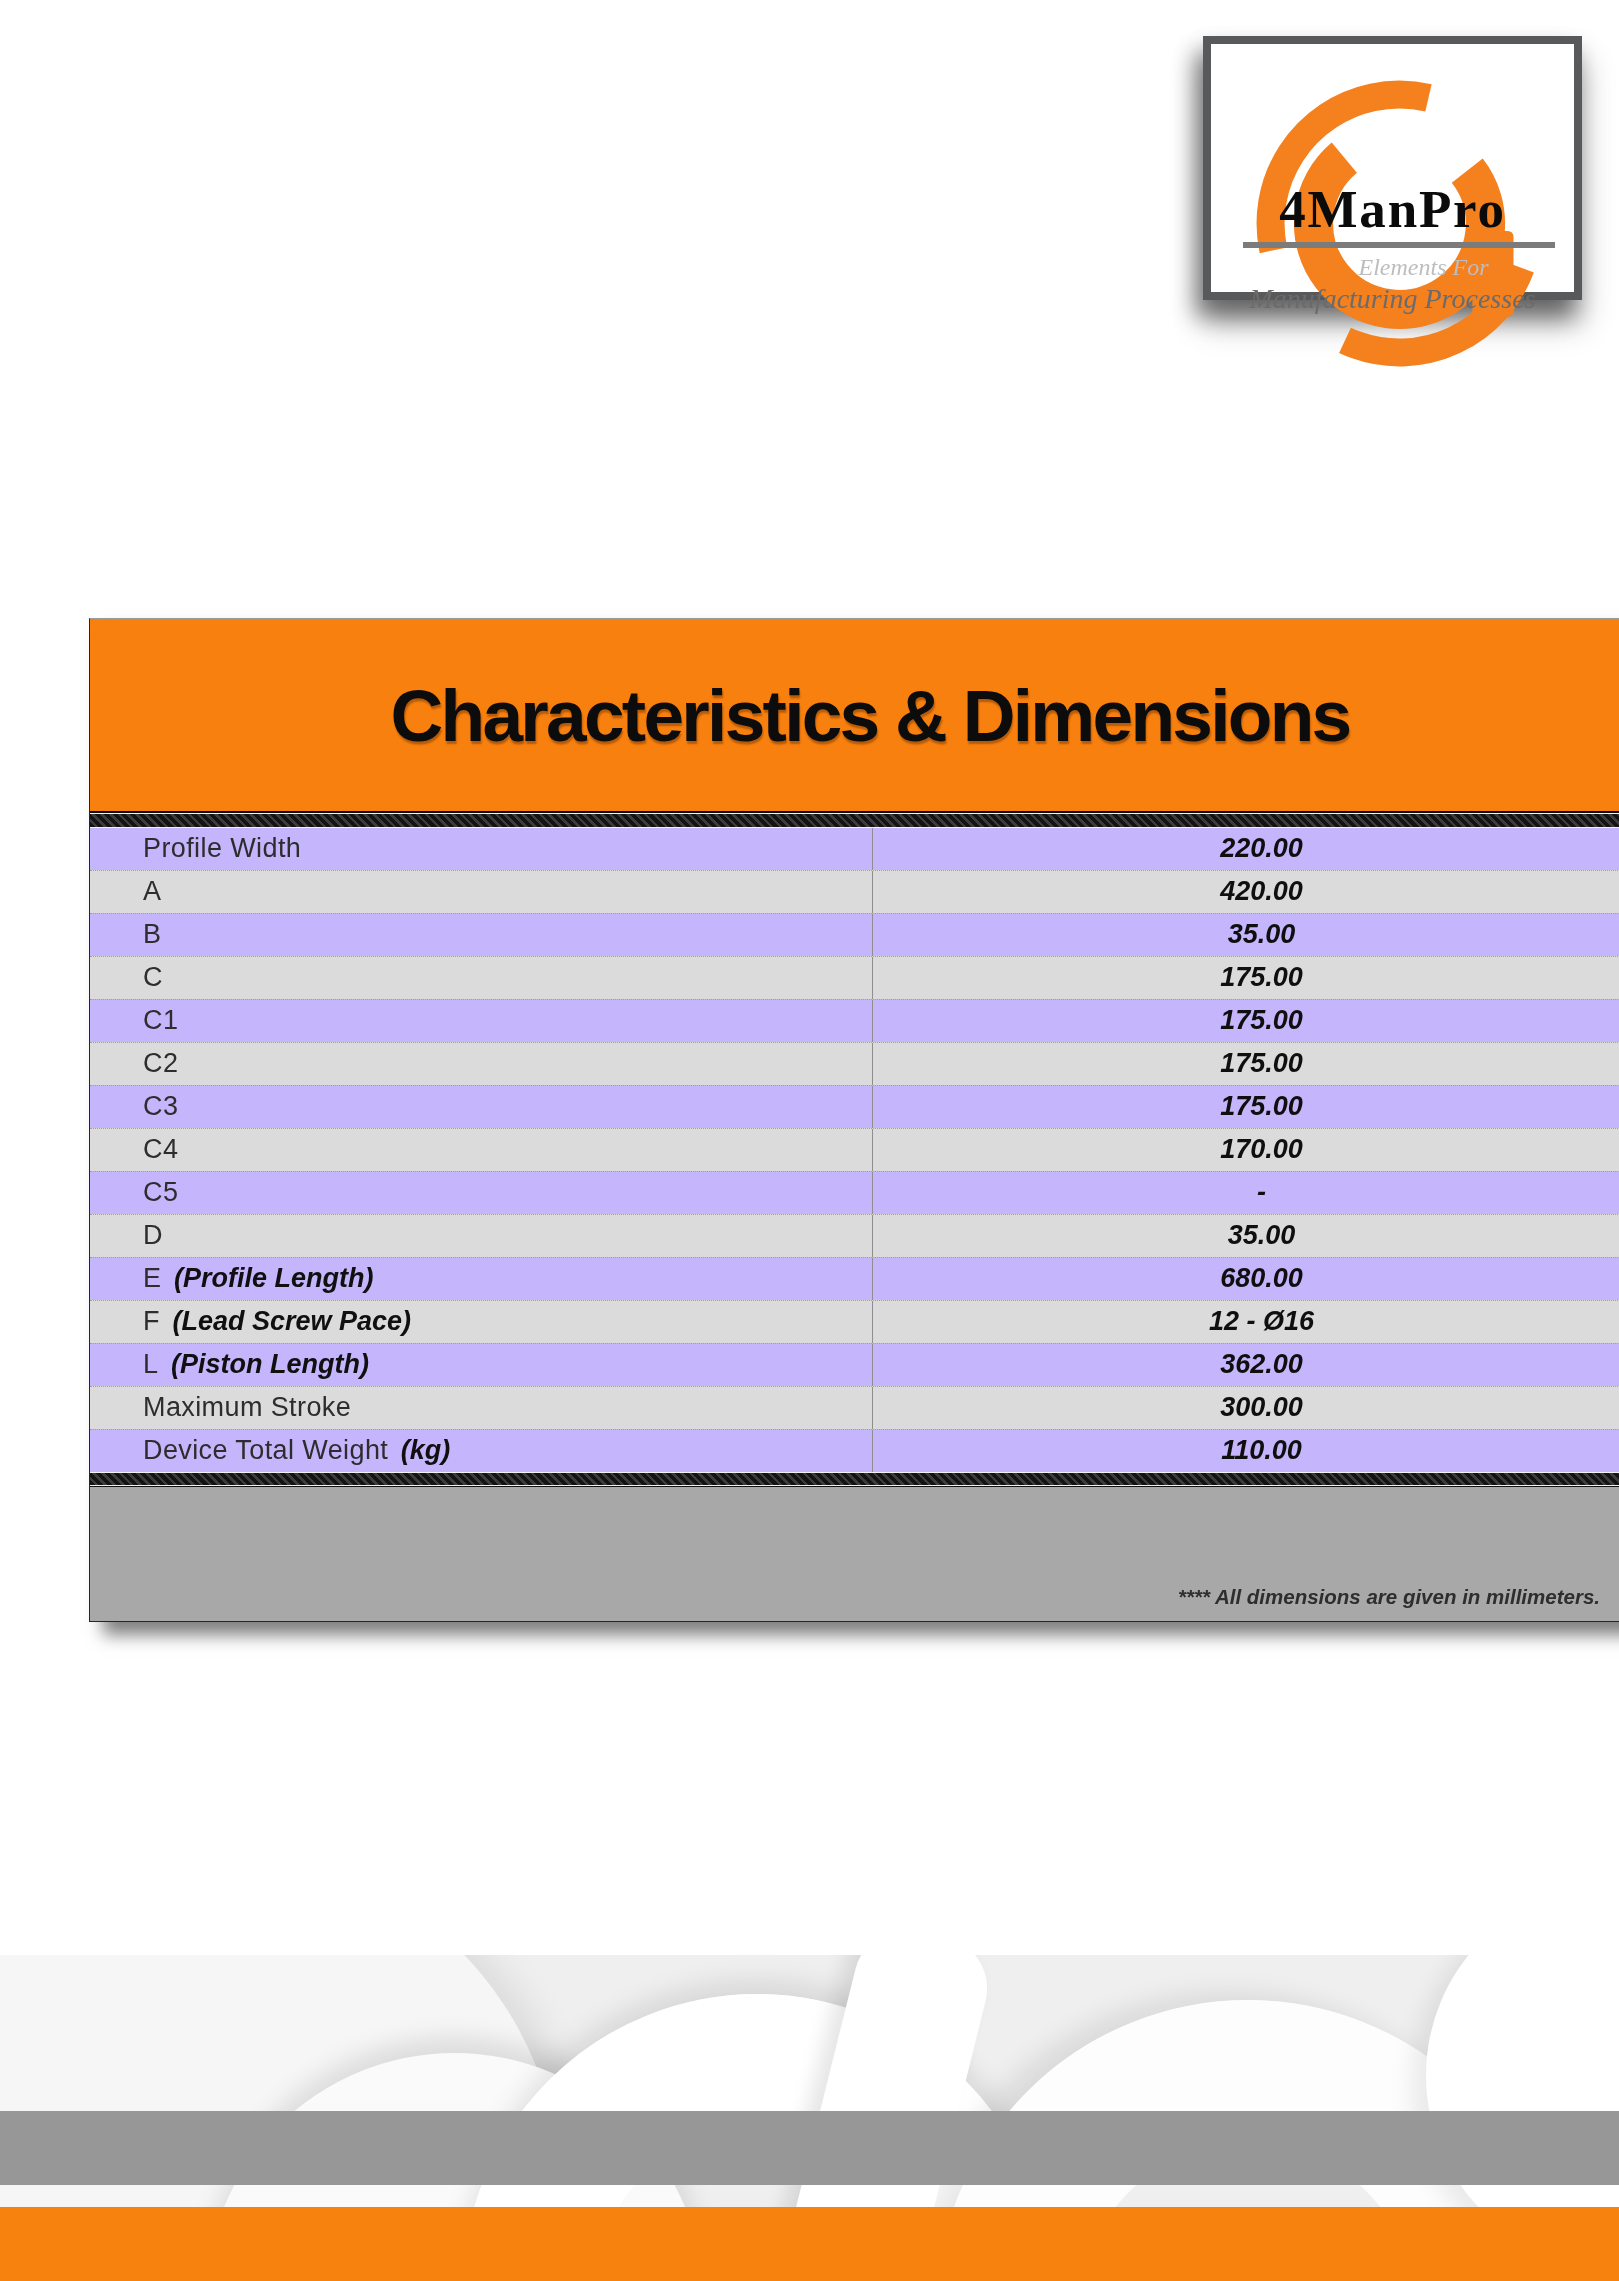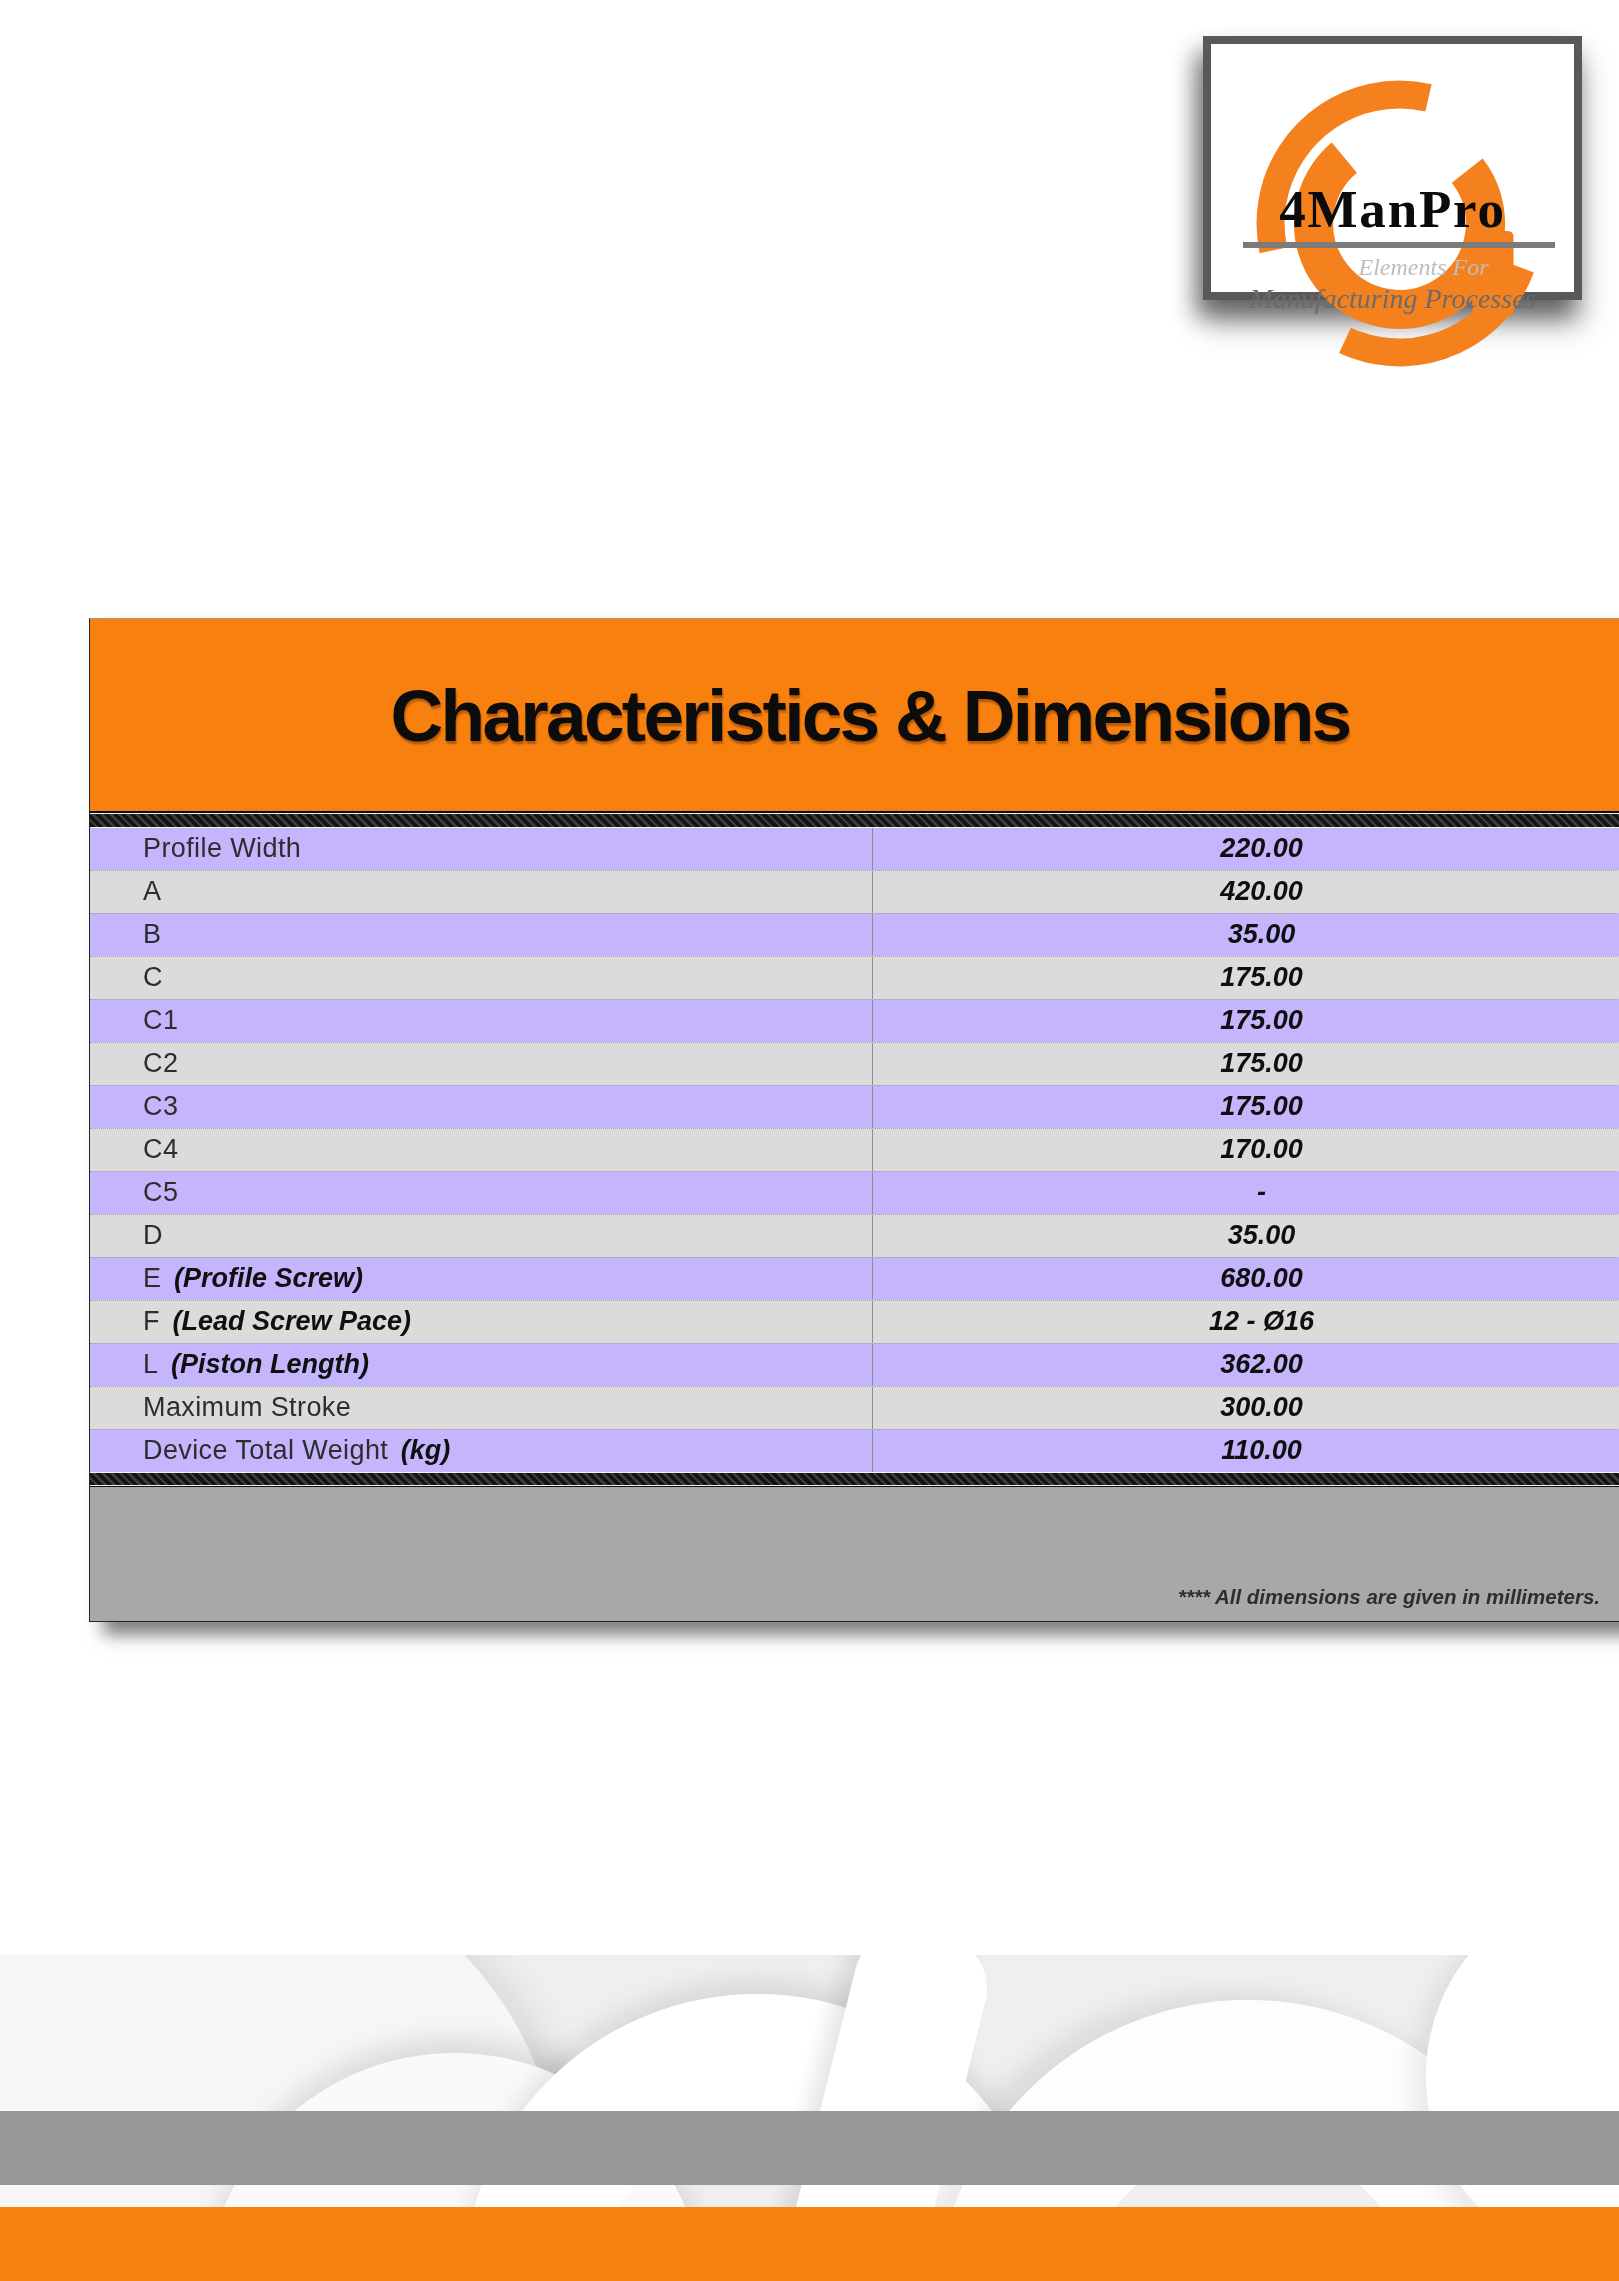--- a/index.html
+++ b/index.html
@@ -160,21 +160,21 @@
       <div class="row alt">
         <div class="cell label">
             <span class="lbl">D</span>
             <span class="sub"></span>
           </div>
         <div class="cell value">35.00</div>
       </div>
       <div class="row">
         <div class="cell label">
             <span class="lbl">E</span>
-            <span class="sub">(Profile Screw)</span>
+            <span class="sub">(Profile Length)</span>
           </div>
         <div class="cell value">680.00</div>
       </div>
       <div class="row alt">
         <div class="cell label">
             <span class="lbl">F</span>
             <span class="sub">(Lead Screw Pace)</span>
           </div>
         <div class="cell value">12 - Ø16</div>
       </div>

